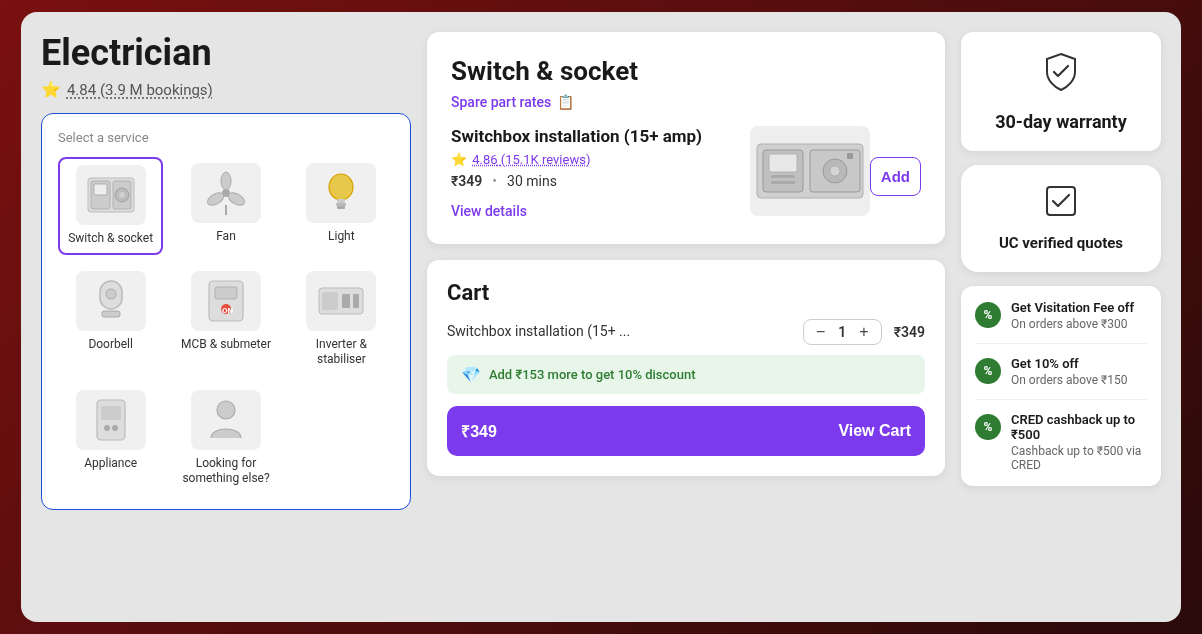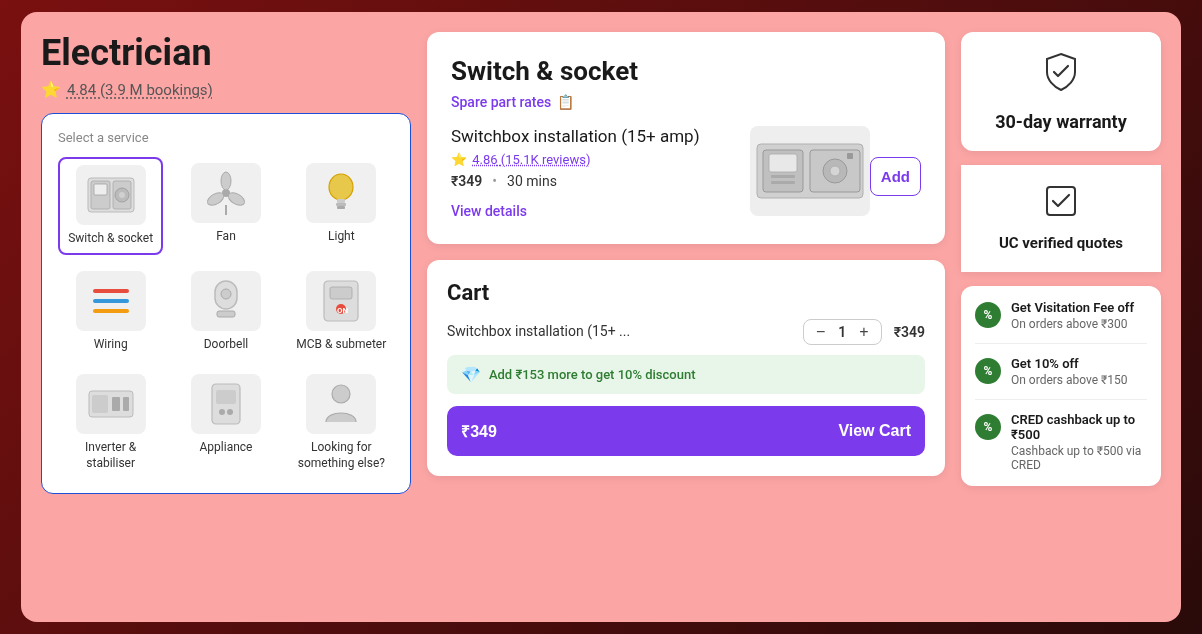--- a/index.html
+++ b/index.html
@@ -6,21 +6,21 @@
     body {
       font-family: -apple-system, BlinkMacSystemFont, 'Segoe UI', Roboto, sans-serif;
       background: linear-gradient(135deg, #7a1010 0%, #2a0a0a 100%);
       display: flex;
       justify-content: center;
       align-items: center;
       min-height: 100vh;
       padding: 10px;
     }
     .main-container {
-      background: #fca5a5;
+      background: #e5e5e5;
       border-radius: 16px;
       width: 1160px;
       min-height: 610px;
       display: flex;
       padding: 20px;
       gap: 16px;
       position: relative;
     }
 
     
@@ -131,21 +131,21 @@
     }
 
     .product-row {
       display: flex;
       gap: 16px;
       align-items: flex-start;
     }
     .product-info { flex: 1; }
     .product-name {
       font-size: 17px;
-      font-weight: 400;
+      font-weight: 700;
       color: #1a1a1a;
       margin-bottom: 6px;
     }
     .product-rating {
       display: flex;
       align-items: center;
       gap: 5px;
       margin-bottom: 6px;
     }
     .product-rating-icon { color: #7c3aed; font-size: 13px; }
@@ -314,21 +314,21 @@
     }
     .warranty-text {
       font-size: 18px;
       font-weight: 700;
       color: #1a1a1a;
       line-height: 1.3;
     }
 
     .uc-card {
       background: #fff;
-      border-radius: 0;
+      border-radius: 17px;
       padding: 18px 32px;
       text-align: center;
       box-shadow: 0 2px 8px rgba(0,0,0,0.08);
     }
     .uc-check {
       font-size: 28px;
       color: #333;
       margin-bottom: 8px;
     }
     .uc-text {
@@ -430,30 +430,20 @@
           <div class="service-item">
             <div class="service-icon-box">
               <svg width="34" height="44" viewBox="0 0 34 44">
                 <ellipse cx="17" cy="16" rx="12" ry="13" fill="#e8c84a" stroke="#d4a000" stroke-width="1.2"></ellipse>
                 <rect x="13" y="28" width="8" height="4" rx="1" fill="#ccc"></rect>
                 <rect x="12" y="32" width="10" height="3" rx="1" fill="#bbb"></rect>
                 <rect x="13" y="35" width="8" height="3" rx="1" fill="#aaa"></rect>
               </svg>
             </div>
             <span class="service-item-label">Light</span>
-          </div>
-          <div class="service-item">
-            <div class="service-icon-box">
-              <svg width="40" height="40" viewBox="0 0 40 40">
-                <line x1="4" y1="10" x2="36" y2="10" stroke="#e74c3c" stroke-width="4" stroke-linecap="round"></line>
-                <line x1="4" y1="20" x2="36" y2="20" stroke="#3498db" stroke-width="4" stroke-linecap="round"></line>
-                <line x1="4" y1="30" x2="36" y2="30" stroke="#f39c12" stroke-width="4" stroke-linecap="round"></line>
-              </svg>
-            </div>
-            <span class="service-item-label">Wiring</span>
           </div>
           <div class="service-item">
             <div class="service-icon-box">
               <svg width="34" height="44" viewBox="0 0 34 44">
                 <rect x="6" y="2" width="22" height="28" rx="11" fill="#ddd" stroke="#bbb" stroke-width="1.5"></rect>
                 <circle cx="17" cy="15" r="5" fill="#ccc" stroke="#aaa" stroke-width="1"></circle>
                 <rect x="8" y="32" width="18" height="6" rx="2" fill="#ccc" stroke="#aaa" stroke-width="1"></rect>
               </svg>
             </div>
             <span class="service-item-label">Doorbell</span>

